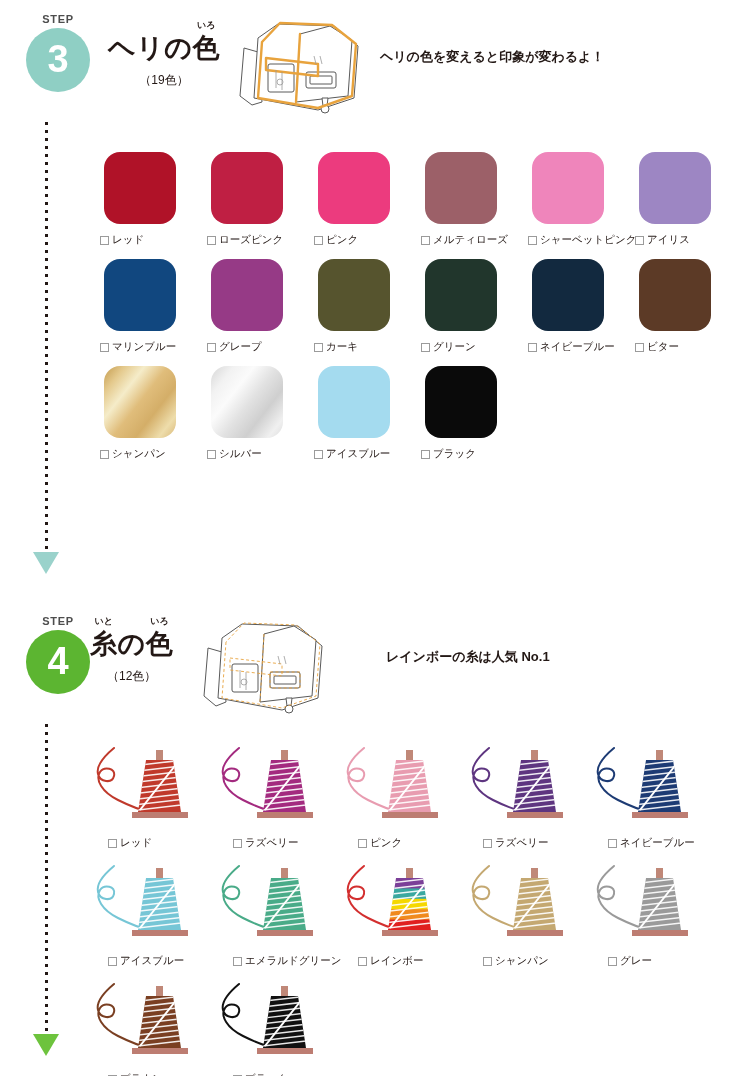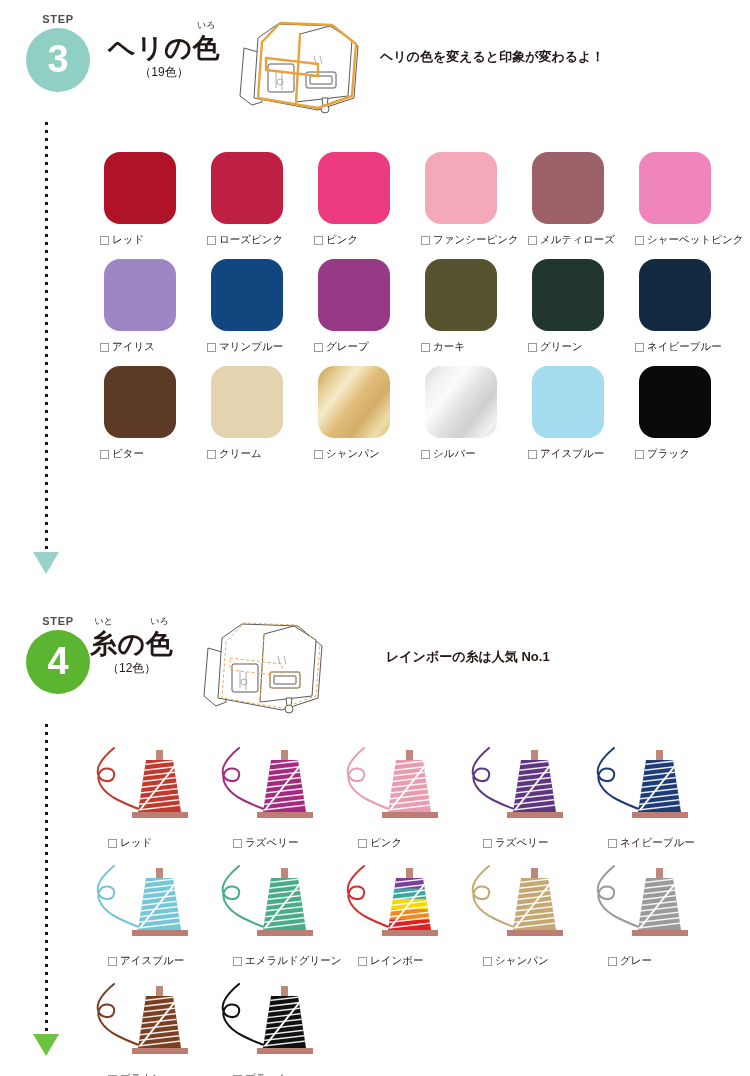--- a/index.html
+++ b/index.html
@@ -39,23 +39,23 @@
 
   
   .sec-title { position: absolute; }
   .title-main {
     font-size: 27px; font-weight: bold; letter-spacing: .02em; line-height: 1.1;
     white-space: nowrap; color: #231815;
   }
   .ruby-wrap { position: relative; display: inline-block; }
   .ruby {
     position: absolute; top: -13px; left: 0; width: 100%;
-    font-size: 9px; font-weight: normal; text-align: center; letter-spacing: 0; color: #231815;
-  }
-  .title-count { font-size: 12px; text-align: center; margin-top: 0; color: #231815; }
+    font-size: 9px; font-weight: bold; text-align: center; letter-spacing: 0; color: #231815;
+  }
+  .title-count { font-size: 12px; text-align: center; margin-top: 8px; color: #231815; }
   .caption {
     position: absolute; font-size: 13px; font-weight: bold; color: #231815; white-space: nowrap;
   }
 
   
   .bag { position: absolute; }
 
   
   .swatch-grid { position: absolute; display: flex; flex-wrap: wrap; }
   .swatch-cell { width: 107px; margin-bottom: 12px; }
@@ -143,27 +143,20 @@
         </div>
       </div>
       <div class="swatch-cell">
         <div class="swatch" style="background: rgb(236, 59, 126);"></div>
         <div class="sw-label">
           <span class="chk"></span>
           <span>ピンク</span>
         </div>
       </div>
       <div class="swatch-cell">
-        <div class="swatch" style="background: rgb(244, 169, 184);"></div>
-        <div class="sw-label">
-          <span class="chk"></span>
-          <span>ファンシーピンク</span>
-        </div>
-      </div>
-      <div class="swatch-cell">
         <div class="swatch" style="background: rgb(156, 96, 104);"></div>
         <div class="sw-label">
           <span class="chk"></span>
           <span>メルティローズ</span>
         </div>
       </div>
       <div class="swatch-cell">
         <div class="swatch" style="background: rgb(239, 133, 187);"></div>
         <div class="sw-label">
           <span class="chk"></span>
@@ -210,27 +203,20 @@
         <div class="sw-label">
           <span class="chk"></span>
           <span>ネイビーブルー</span>
         </div>
       </div>
       <div class="swatch-cell">
         <div class="swatch" style="background: rgb(92, 58, 38);"></div>
         <div class="sw-label">
           <span class="chk"></span>
           <span>ビター</span>
-        </div>
-      </div>
-      <div class="swatch-cell">
-        <div class="swatch" style="background: rgb(227, 211, 174);"></div>
-        <div class="sw-label">
-          <span class="chk"></span>
-          <span>クリーム</span>
         </div>
       </div>
       <div class="swatch-cell">
         <div class="swatch" style="background: linear-gradient(128deg, rgb(195, 154, 77) 0%, rgb(228, 201, 140) 16%, rgb(245, 236, 201) 32%, rgb(224, 189, 123) 50%, rgb(212, 174, 104) 68%, rgb(238, 221, 171) 86%, rgb(217, 184, 120) 100%);"></div>
         <div class="sw-label">
           <span class="chk"></span>
           <span>シャンパン</span>
         </div>
       </div>
       <div class="swatch-cell">

